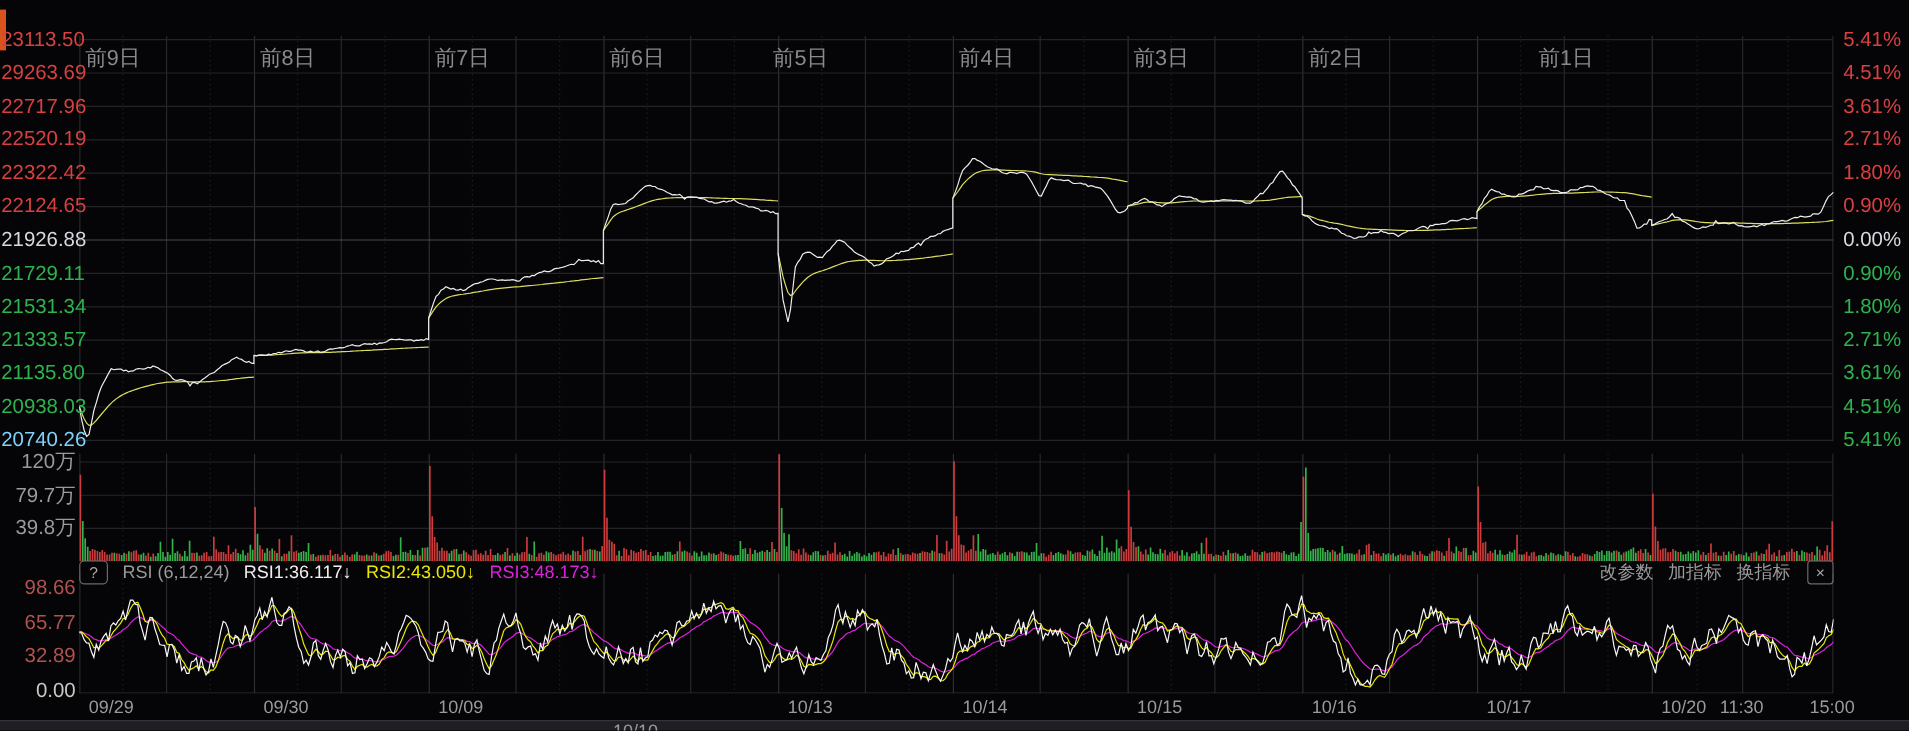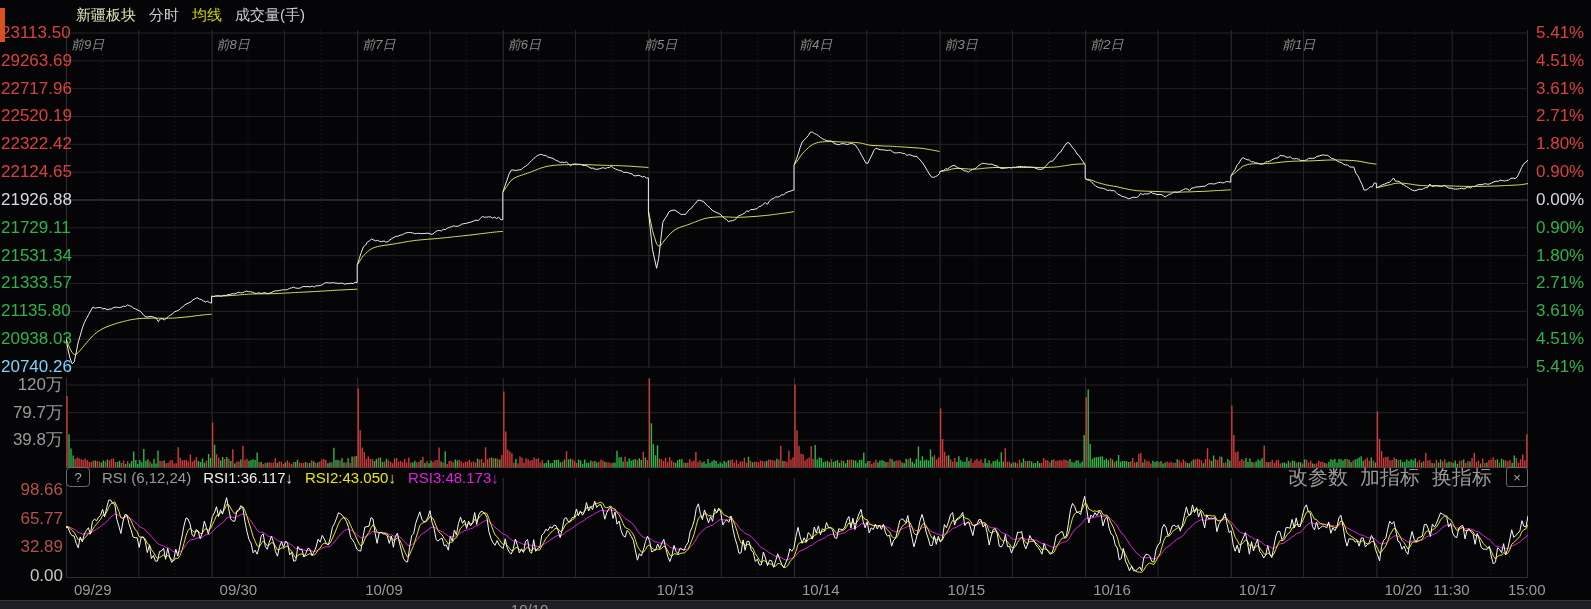--- a/index.html
+++ b/index.html
@@ -3,54 +3,48 @@
 <meta charset="utf-8">
 <style>
   html,body{margin:0;padding:0;background:#000;}
   #app{position:relative;width:1591px;height:609px;background:#050507;overflow:hidden;
        font-family:"Liberation Sans","DejaVu Sans",sans-serif;}
   .accent{position:absolute;left:0;top:8px;width:5px;height:34px;background:#d9531e;}
   .tabs{position:absolute;left:76px;top:5px;display:flex;gap:13px;font-size:15px;line-height:20px;}
   .axis-label{position:absolute;font-size:17px;line-height:16px;white-space:nowrap;}
   .ra{width:62px;text-align:right;}
   .la{text-align:left;}
-  .daylab{position:absolute;top:36px;font-size:13px;color:#8a8a8a;white-space:nowrap;font-style:italic;}
+  .daylab{position:absolute;top:36px;font-size:18px;color:#8a8a8a;white-space:nowrap;}
   .datelab{position:absolute;top:581px;font-size:15px;color:#9a9a9a;white-space:nowrap;}
   svg{position:absolute;display:block;}
   #main-svg{left:66px;top:30px;}
   #vol-svg{left:66px;top:378px;}
   #rsi-svg{left:66px;top:478px;}
   .rsi-header{position:absolute;left:66px;top:466px;width:1462px;height:22px;display:flex;
               align-items:center;gap:12px;font-size:15px;z-index:5;}
   .qbox{display:inline-flex;align-items:center;justify-content:center;width:22px;height:18px;
         border:1px solid #6a6a6a;border-radius:4px;color:#aaa;font-size:13px;cursor:pointer;}
   .rsi-title{color:#9a9a9a;}
   .rsi1{color:#f0f0f0;}
   .rsi2{color:#e8e800;}
   .rsi3{color:#dd22dd;}
-  .rsi-btn{color:#9a9a9a;cursor:pointer;background:none;border:none;font-size:20px;
+  .rsi-btn{color:#9a9a9a;cursor:pointer;background:none;border:none;font-size:15px;
            font-family:inherit;padding:0;}
   .xbox{display:inline-flex;align-items:center;justify-content:center;width:20px;height:18px;
         border:1px solid #6a6a6a;border-radius:3px;color:#aaa;font-size:13px;cursor:pointer;margin-left:2px;}
   .spacer{margin-left:auto;}
   .bottom-bar{position:absolute;left:0;top:600px;width:1591px;height:9px;background:#1e1e24;
               border-top:1px solid #34343c;box-sizing:border-box;}
 </style>
 </head>
 <body>
 
 <div id="app">
   <div class="accent"></div>
 
-  <div class="tabs">
-    <span style="color:#e5e5b8">新疆板块</span>
-    <span style="color:#d0d0d0">分时</span>
-    <span style="color:#d4d400">均线</span>
-    <span style="color:#d0d0d0">成交量(手)</span>
-  </div>
 
   <svg id="main-svg" width="1462" height="338">
       <line x1="0.5" y1="0" x2="0.5" y2="338" stroke="#2f2f33" stroke-width="1"></line>
       <line x1="72.8" y1="0" x2="72.8" y2="338" stroke="#28282c" stroke-width="1"></line>
       <line x1="36.4" y1="0" x2="36.4" y2="338" stroke="#232327" stroke-width="1" stroke-dasharray="1,3"></line>
       <line x1="109.19999999999999" y1="0" x2="109.19999999999999" y2="338" stroke="#232327" stroke-width="1" stroke-dasharray="1,3"></line>
       <line x1="146.1" y1="0" x2="146.1" y2="338" stroke="#2f2f33" stroke-width="1"></line>
       <line x1="218.39999999999998" y1="0" x2="218.39999999999998" y2="338" stroke="#28282c" stroke-width="1"></line>
       <line x1="182" y1="0" x2="182" y2="338" stroke="#232327" stroke-width="1" stroke-dasharray="1,3"></line>
       <line x1="254.79999999999998" y1="0" x2="254.79999999999998" y2="338" stroke="#232327" stroke-width="1" stroke-dasharray="1,3"></line>

